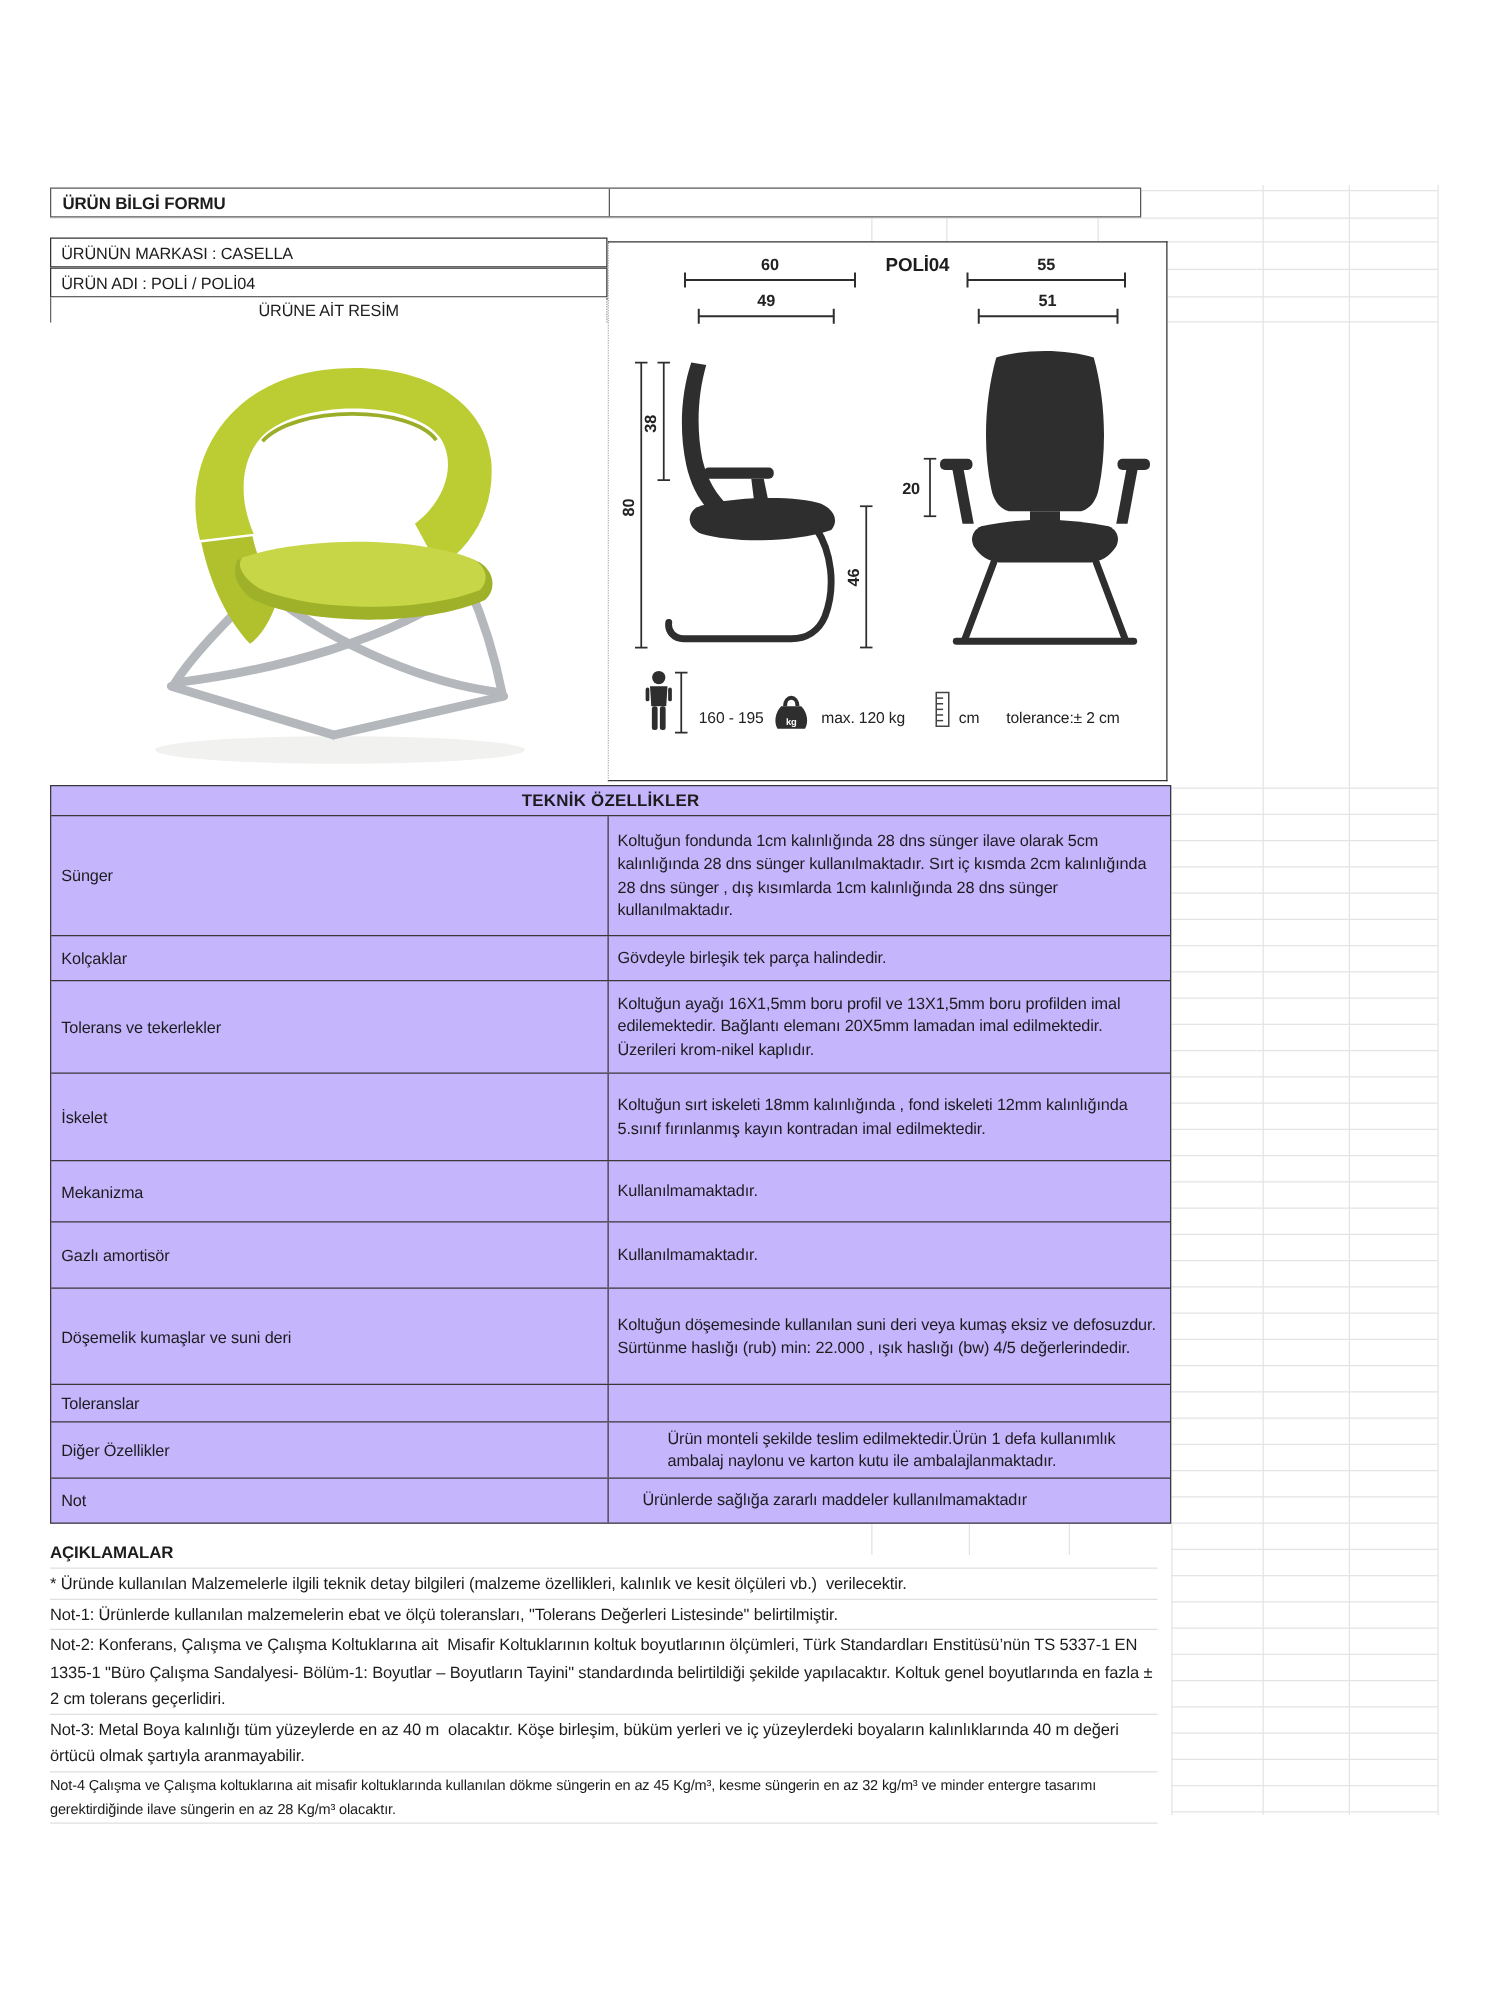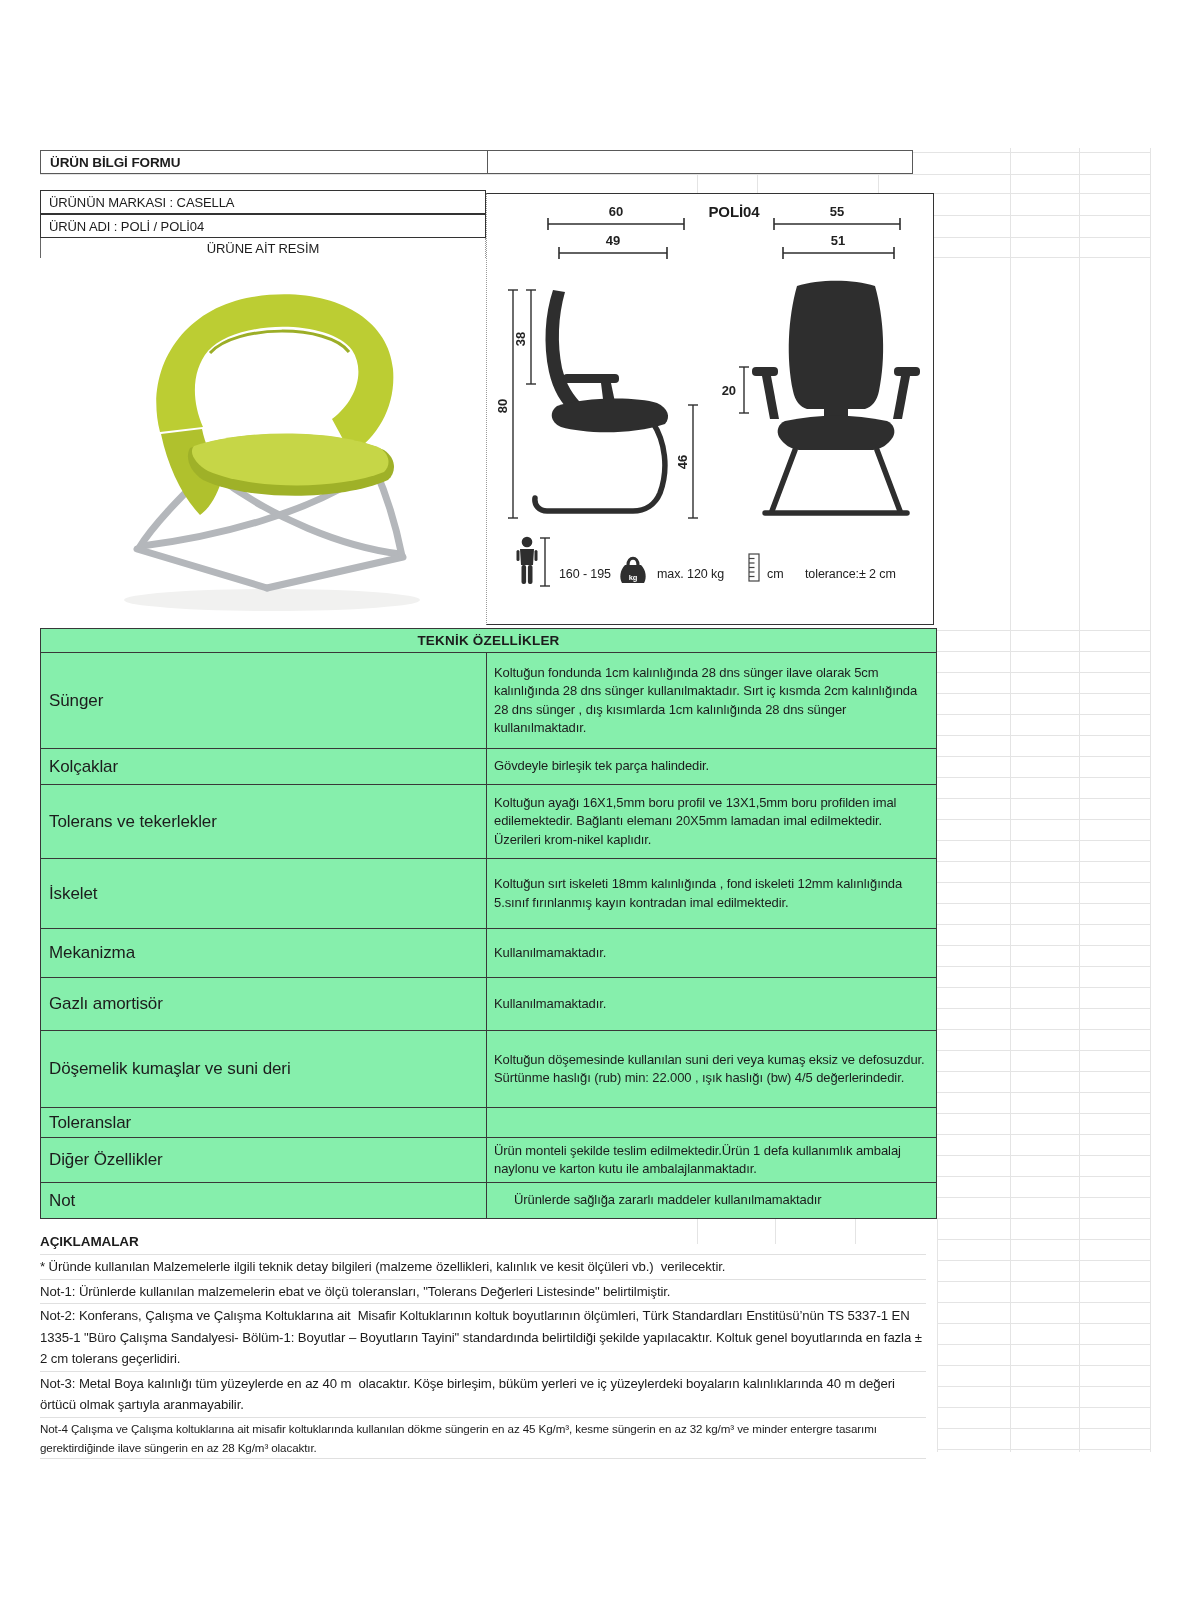--- a/index.html
+++ b/index.html
@@ -10,28 +10,28 @@
   .gridline{position:absolute;background:#e4e4e4;}
   .box{position:absolute;background:#fff;box-sizing:border-box;}
   .title-strip{border:1px solid #595959;display:flex;align-items:center;
                font-weight:bold;font-size:13.5px;padding-left:9px;}
   .title-div{position:absolute;left:446px;top:0;bottom:0;width:1px;background:#595959;}
   .hdr-cell{border:1.4px solid #333;display:flex;align-items:center;
             font-size:13px;padding-left:8px;}
   .caption-cell{border-left:1px solid #666;border-right:1px dotted #999;
                 display:flex;align-items:center;justify-content:center;font-size:13px;}
   .draw-box{border:1.2px solid #333;border-left:1px dotted #999;}
-  .tech{border:1.4px solid #383838;background:#86efac;}
+  .tech{border:1.4px solid #383838;background:#c4b5fd;}
   .tech-title{height:24px;display:flex;align-items:center;justify-content:center;
               font-weight:bold;font-size:13.5px;border-bottom:1px solid #383838;
               box-sizing:border-box;letter-spacing:0.2px;}
   .trow{display:flex;border-bottom:1px solid #383838;box-sizing:border-box;}
   .trow:last-child{border-bottom:none;gap:20px;}
   .tlabel{width:446px;box-sizing:border-box;border-right:1px solid #383838;
-          display:flex;align-items:center;padding:2px 8px;font-size:17px;}
+          display:flex;align-items:center;padding:2px 8px;font-size:13px;}
   .tvalue{flex:1;display:flex;align-items:center;padding:2px 7px;
           font-size:13px;line-height:18.5px;white-space:pre-wrap;}
   .notes{font-size:13.2px;line-height:21.5px;}
   .notes-title{font-weight:bold;font-size:13.5px;height:24px;line-height:24px;
                border-bottom:1px solid #e0e0e0;}
   .note{border-bottom:1px solid #e0e0e0;padding:1px 0;white-space:pre-wrap;}
   .note.small{font-size:11.6px;line-height:19px;}
   svg text{font-family:"Liberation Sans",sans-serif;}
   .dimnum{font-size:13px;font-weight:bold;fill:#222;}
   .legtext{font-size:12.5px;fill:#222;font-weight:normal;}
@@ -280,21 +280,21 @@
       <div class="tlabel">Gazlı amortisör</div>
       <div class="tvalue">Kullanılmamaktadır.</div>
     </div>
     <div class="trow" style="height:77px;">
       <div class="tlabel">Döşemelik kumaşlar ve suni deri</div>
       <div class="tvalue">Koltuğun döşemesinde kullanılan suni deri veya kumaş eksiz ve defosuzdur. Sürtünme haslığı (rub) min: 22.000 , ışık haslığı (bw) 4/5 değerlerindedir.</div>
     </div>
     <div class="trow" style="height:30px;">
       <div class="tlabel">Toleranslar</div>
     </div>
-    <div class="trow" style="height:45px;">
+    <div class="trow" style="height:45px;gap:40px;">
       <div class="tlabel">Diğer Özellikler</div>
       <div class="tvalue">Ürün monteli şekilde teslim edilmektedir.Ürün 1 defa kullanımlık ambalaj naylonu ve karton kutu ile ambalajlanmaktadır.</div>
     </div>
     <div class="trow" style="height:35px;">
       <div class="tlabel">Not</div>
       <div class="tvalue">Ürünlerde sağlığa zararlı maddeler kullanılmamaktadır</div>
     </div>
   </div>
 
   <div class="abs notes" style="left:40px;top:1230px;width:886px;">

